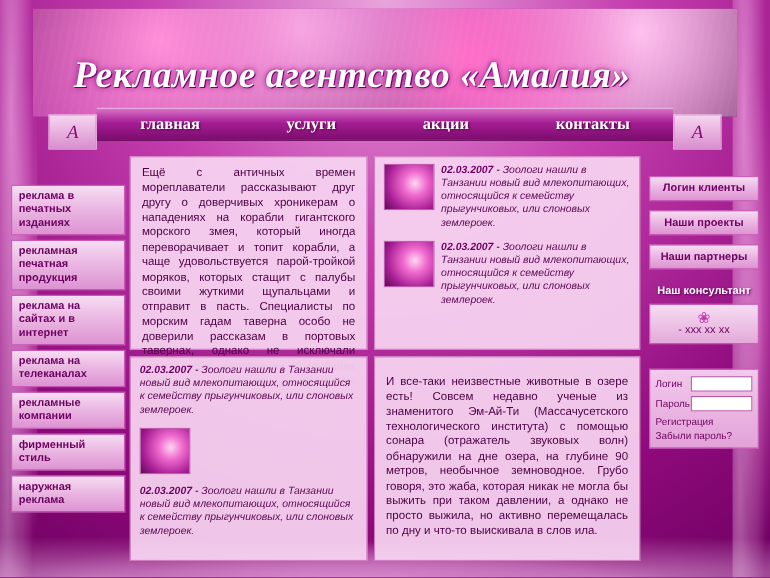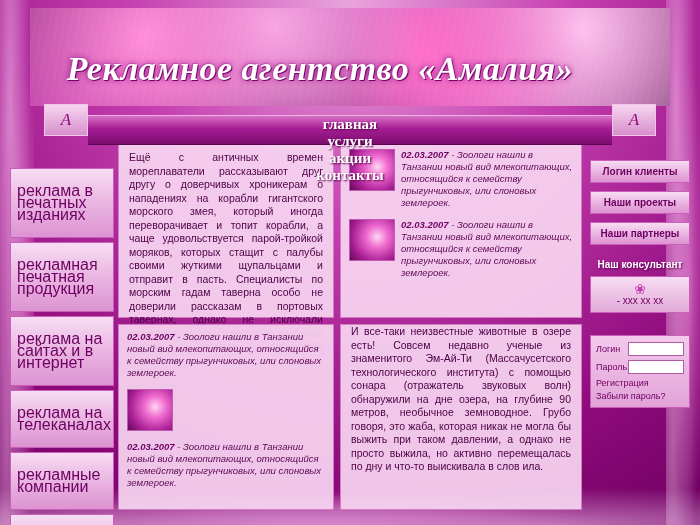--- a/index.html
+++ b/index.html
@@ -55,26 +55,25 @@
     position:absolute;left:0;top:50px;width:640px;text-align:center;
     font-family:"Liberation Serif", serif;
     font-style:italic;font-weight:bold;font-size:34px;
     color:#fff;
     text-shadow:0 0 6px #8d0a7d, 1px 1px 0 #6d0060, -1px -1px 0 #d56bc4;
     letter-spacing:.5px;z-index:3;
   }
 
   
   .navbar{
-    position:absolute;left:88px;top:115px;width:524px;height:28px;
+    position:absolute;left:88px;top:98px;width:524px;height:28px;
     background:linear-gradient(180deg,#d870c6 0%,#a51e94 45%,#7c0c6e 100%);
     border-top:1px solid #eab4e2;border-bottom:1px solid #5c0452;
     display:flex;align-items:center;justify-content:space-around;
     z-index:4;
-    flex-direction:column;
   }
   .nav-item{
     font-family:"Liberation Serif", serif;
     font-size:15px;color:#fff;font-weight:bold;
     text-shadow:1px 1px 2px #560049;
     cursor:pointer;padding:0 8px;
   }
   .nav-badge{
     position:absolute;top:104px;width:42px;height:30px;
     background:linear-gradient(180deg,#f6d5f0,#d88fcd);
@@ -86,24 +85,24 @@
   .nav-badge.left{left:44px;}
   .nav-badge.right{right:44px;}
 
   
   .col-left{position:absolute;left:10px;top:168px;width:104px;}
   .col-mid{position:absolute;left:118px;top:142px;width:464px;height:368px;}
   .col-right{position:absolute;right:10px;top:160px;width:100px;}
 
   
   .lbtn{
-    margin-bottom:4px;padding:16px 6px;
+    margin-bottom:4px;padding:4px 6px;
     background:linear-gradient(180deg,#f7ddf3 0%,#eab6e2 48%,#dd93d2 100%);
     border:1px solid #c95fb8;
-    font-size:16px;line-height:12px;color:#6d0060;font-weight:normal;
+    font-size:10px;line-height:12px;color:#6d0060;font-weight:bold;
     cursor:pointer;
   }
 
   
   .rbtn{
     margin-bottom:8px;padding:5px 6px;
     background:linear-gradient(180deg,#f7ddf3 0%,#eab6e2 48%,#dd93d2 100%);
     border:1px solid #c95fb8;
     font-size:10px;color:#6d0060;font-weight:bold;text-align:center;
     cursor:pointer;
@@ -135,21 +134,21 @@
   
   .panel{
     position:absolute;background:rgba(247,214,242,.92);
     border:1px solid #d07ec0;
   }
   .panel-top{left:0;top:0;width:216px;height:176px;padding:8px 10px;box-sizing:border-box;}
   .panel-top p{margin:0;font-size:10.5px;line-height:13.5px;color:#4d0044;text-align:justify;}
 
   .panel-news{left:222px;top:0;width:242px;height:176px;box-sizing:border-box;padding:6px 8px;}
   .panel-left-news{left:0;top:182px;width:216px;height:186px;box-sizing:border-box;padding:6px 8px;}
-  .panel-article{left:222px;top:182px;width:242px;height:186px;box-sizing:border-box;padding:0 10px;}
+  .panel-article{left:222px;top:182px;width:242px;height:186px;box-sizing:border-box;padding:16px 10px;}
   .panel-article p{margin:0;font-size:10.5px;line-height:13.5px;color:#4d0044;text-align:justify;}
 
   .news{display:flex;gap:6px;margin-bottom:10px;}
   .thumb{
     width:44px;height:40px;flex:0 0 44px;border:1px solid #bd5cae;
     background:
       radial-gradient(circle at 62% 42%, #ffd7f2 0%, #f06bcf 30%, #a81f95 70%, #5f0a55 100%);
   }
   .news-txt{font-size:9.5px;line-height:12px;color:#4d0044;font-style:italic;}
   .news-date{color:#6d0060;font-style:italic;font-weight:bold;}

